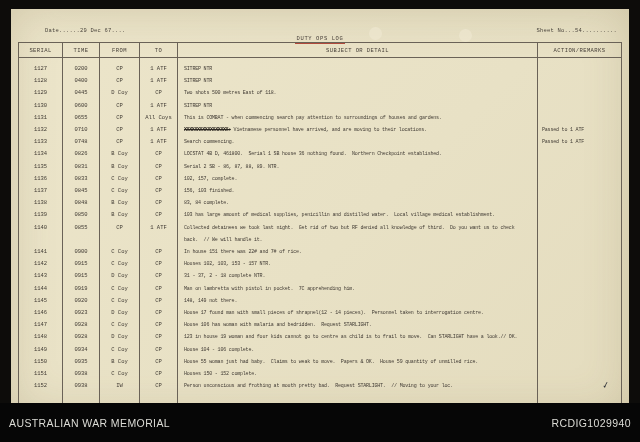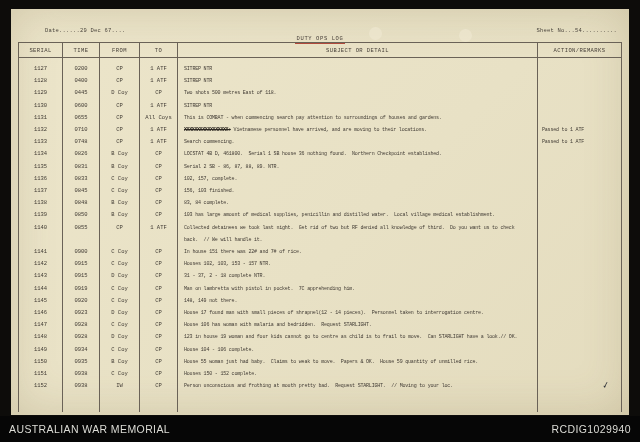--- a/index.html
+++ b/index.html
@@ -37,21 +37,21 @@
   .c{border-right:1px solid #6a6257;font-size:5.5px;color:#413b34;line-height:12.2px;}
   .c.last{border-right:none;}
   .c.serial,.c.time,.c.from,.c.to{text-align:center;}
   .c.subject{font-size:5px;letter-spacing:-0.2px;padding:0 4px 0 6px;
     white-space:pre-wrap;line-height:12.2px;}
   .c.remarks{font-size:5px;letter-spacing:-0.2px;padding:0 2px 0 4px;position:relative;}
   .struck{font-weight:bold;color:#2e2923;text-decoration:line-through;letter-spacing:-0.4px;}
   .pen-mark{position:absolute;right:12px;top:-1px;font-size:9px;color:#2c2f35;
     transform:rotate(-12deg);font-family:"DejaVu Sans",sans-serif;}
   .footer{
-    position:absolute;left:0;bottom:0;width:640px;height:26px;background:#060606;
+    position:absolute;left:0;bottom:0;width:640px;height:39px;background:#060606;
     color:#dcdcd6;font-family:"Liberation Sans","DejaVu Sans",sans-serif;font-size:10.5px;
     display:flex;align-items:center;justify-content:space-between;
     padding:12px 9px;box-sizing:border-box;letter-spacing:.4px;
   }
 </style>
 </head>
 <body>
 
 <div class="page">
   <div class="hole" style="left:358px;top:18px;"></div>

